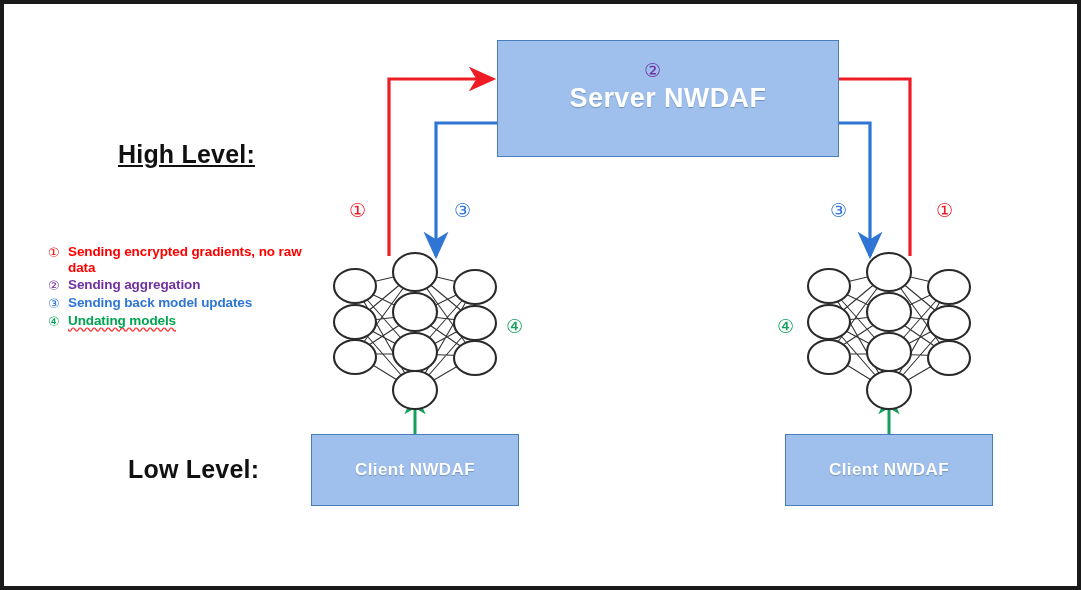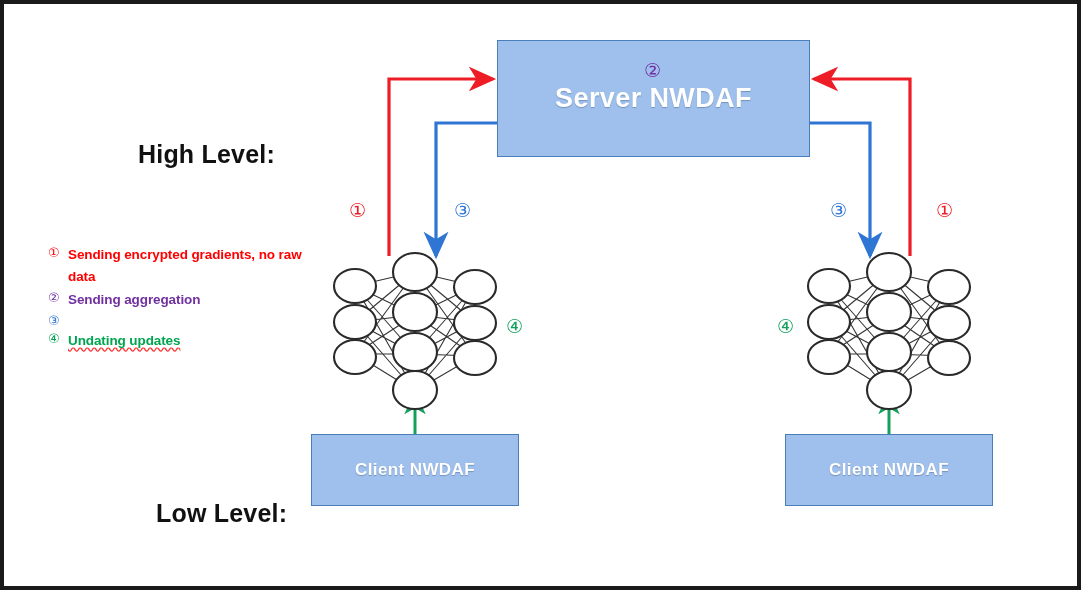--- a/index.html
+++ b/index.html
@@ -68,21 +68,21 @@
     font-family:"DejaVu Sans",sans-serif;
     font-size:13px;
     line-height:17px;
     width:20px;
     flex:0 0 20px;
   }
   .legend-text{
     font-family:"Liberation Sans",sans-serif;
     font-weight:bold;
     font-size:13.5px;
-    line-height:22px;
+    line-height:16px;
     letter-spacing:-.1px;
   }
   .t-red{color:#FF0000;}
   .t-purple{color:#7030A0;}
   .t-blue{color:#2E75D4;}
   .t-green{color:#00A550;}
   .misspelled{
     text-decoration:underline wavy #FF2D2D;
     text-decoration-skip-ink:none;
     text-underline-offset:2px;
@@ -163,55 +163,56 @@
           <ellipse cx="885" cy="308" rx="22" ry="19"></ellipse>
           <ellipse cx="885" cy="348" rx="22" ry="19"></ellipse>
           <ellipse cx="885" cy="386" rx="22" ry="19"></ellipse>
           <ellipse cx="945" cy="283" rx="21" ry="17"></ellipse>
           <ellipse cx="945" cy="319" rx="21" ry="17"></ellipse>
           <ellipse cx="945" cy="354" rx="21" ry="17"></ellipse>
         </g>
       </g>
     </svg>
 
-    <div class="nodebox" style="left:493px;top:36px;width:313px;height:117px;">
+    <div class="nodebox" style="left:493px;top:36px;width:342px;height:117px;">
       <span class="server-label">Server NWDAF</span>
     </div>
     <div class="marker m-purple" style="left:640px;top:57px;">②</div>
 
     <div class="nodebox" style="left:307px;top:430px;width:208px;height:72px;">
       <span class="client-label">Client NWDAF</span>
     </div>
     <div class="nodebox" style="left:781px;top:430px;width:208px;height:72px;">
       <span class="client-label">Client NWDAF</span>
     </div>
 
-    <div class="level-label" style="left:134px;top:136px;">High Level:</div>
-    <div class="level-label" style="left:152px;top:451px;margin-top:44px;">Low Level:</div>
+    <div class="level-label" style="left:114px;top:136px;text-decoration:underline;">High Level:</div>
+    <div class="level-label" style="left:124px;top:451px;">Low Level:</div>
 
     <div class="marker m-red" style="left:345px;top:197px;">①</div>
     <div class="marker m-blue" style="left:450px;top:197px;">③</div>
     <div class="marker m-blue" style="left:826px;top:197px;">③</div>
     <div class="marker m-red" style="left:932px;top:197px;">①</div>
 
     <div class="marker m-green" style="left:502px;top:313px;">④</div>
     <div class="marker m-green" style="left:773px;top:313px;">④</div>
 
     <div id="legend">
       <div class="legend-row">
         <span class="legend-bullet t-red">①</span>
         <span class="legend-text t-red">Sending encrypted gradients, no raw data</span>
       </div>
       <div class="legend-row">
         <span class="legend-bullet t-purple">②</span>
         <span class="legend-text t-purple">Sending aggregation</span>
       </div>
       <div class="legend-row">
         <span class="legend-bullet t-blue">③</span>
+        <span class="legend-text t-blue">Sending back model updates</span>
       </div>
       <div class="legend-row">
         <span class="legend-bullet t-green">④</span>
-        <span class="legend-text t-green misspelled">Undating updates</span>
+        <span class="legend-text t-green misspelled">Undating models</span>
       </div>
     </div>
 
   </div>
 </div>
 
 </body></html>

